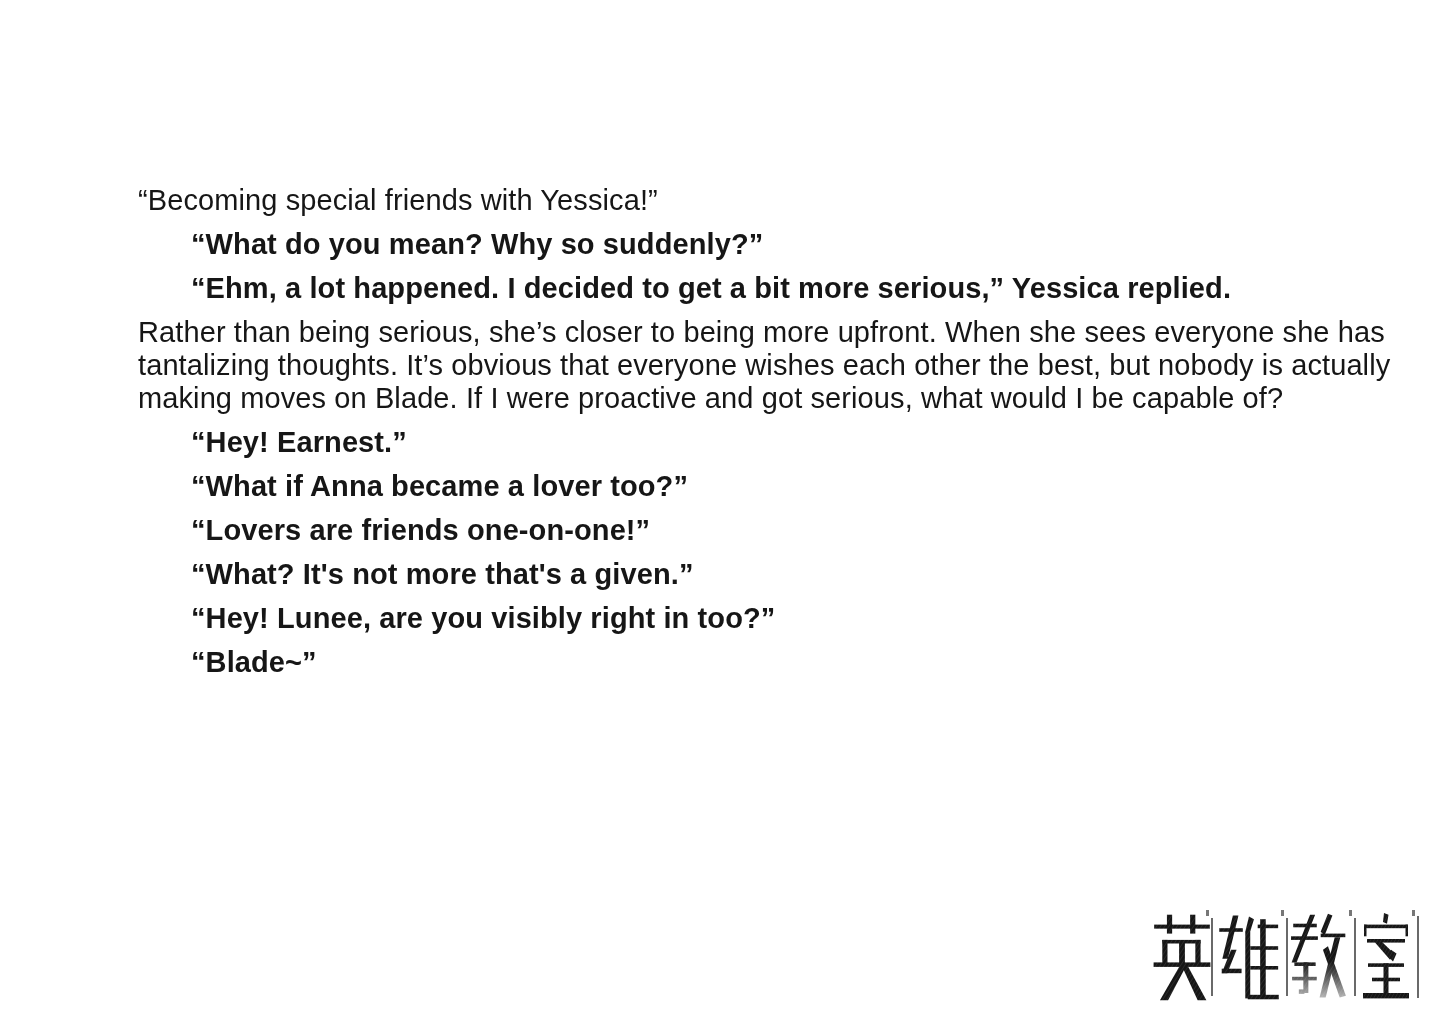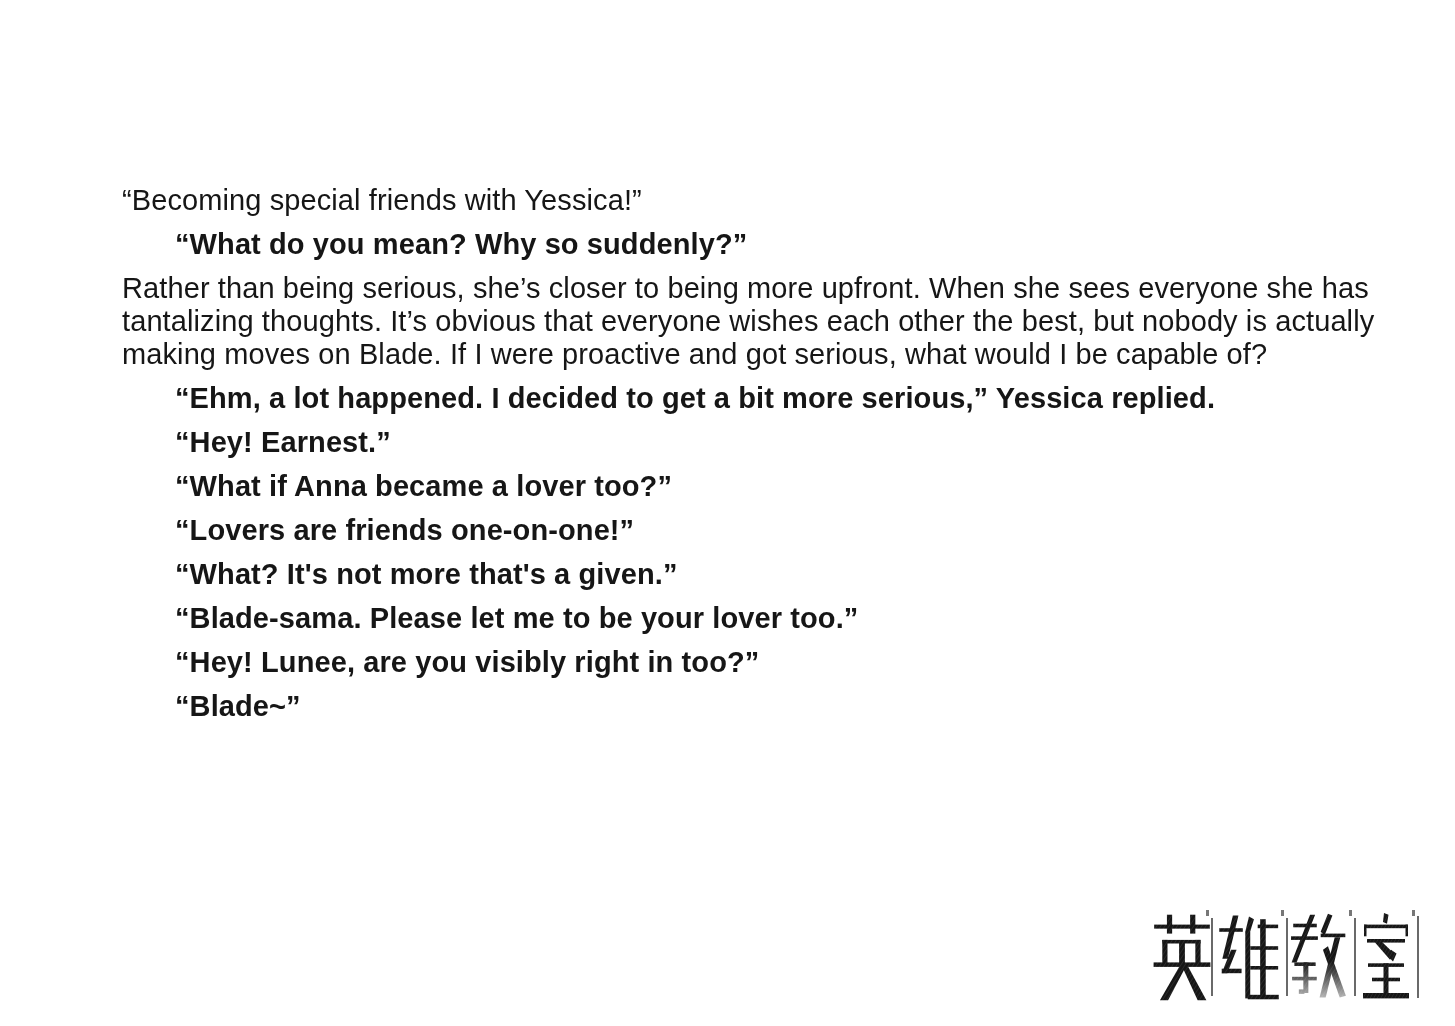--- a/index.html
+++ b/index.html
@@ -6,21 +6,21 @@
   .page {
     position: relative;
     width: 1455px;
     height: 1026px;
     background: #ffffff;
     overflow: hidden;
     font-family: "Liberation Sans", sans-serif;
   }
   .text-block {
     position: absolute;
-    left: 122px;
+    left: 138px;
     top: 184px;
     width: 1230px;
   }
   .para {
     margin: 0 0 11px 0;
     font-size: 29px;
     line-height: 33px;
     color: #161616;
     letter-spacing: 0.1px;
   }
@@ -46,42 +46,39 @@
 
 <div class="page">
 
   <div class="text-block" id="text-block">
       <p class="para">
         <span class="line">“Becoming special friends with Yessica!”</span>
       </p>
       <p class="para indent">
         <span class="line">“What do you mean? Why so suddenly?”</span>
       </p>
+      <p class="para indent">
+        <span class="line">“Ehm, a lot happened. I decided to get a bit more serious,” Yessica replied.</span>
+      </p>
       <p class="para">
         <span class="line">Rather than being serious, she’s closer to being more upfront. When she sees everyone she has</span>
         <span class="line">tantalizing thoughts. It’s obvious that everyone wishes each other the best, but nobody is actually</span>
         <span class="line">making moves on Blade. If I were proactive and got serious, what would I be capable of?</span>
-      </p>
-      <p class="para indent">
-        <span class="line">“Ehm, a lot happened. I decided to get a bit more serious,” Yessica replied.</span>
       </p>
       <p class="para indent">
         <span class="line">“Hey! Earnest.”</span>
       </p>
       <p class="para indent">
         <span class="line">“What if Anna became a lover too?”</span>
       </p>
       <p class="para indent">
         <span class="line">“Lovers are friends one-on-one!”</span>
       </p>
       <p class="para indent">
         <span class="line">“What? It's not more that's a given.”</span>
-      </p>
-      <p class="para indent">
-        <span class="line">“Blade-sama. Please let me to be your lover too.”</span>
       </p>
       <p class="para indent">
         <span class="line">“Hey! Lunee, are you visibly right in too?”</span>
       </p>
       <p class="para indent">
         <span class="line">“Blade~”</span>
       </p>
     </div>
 
   <div class="logo-wrap">

